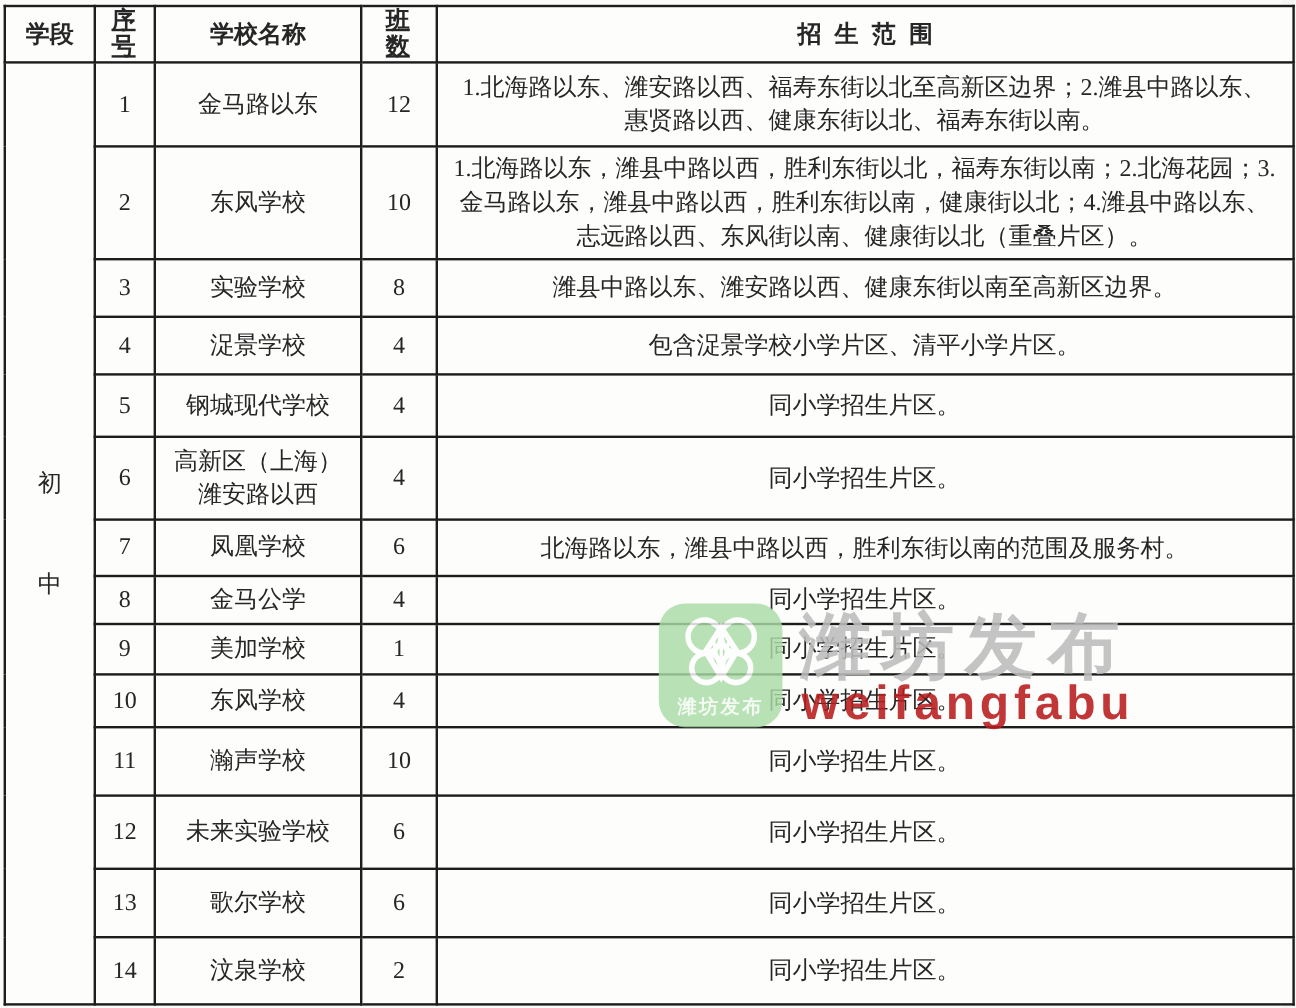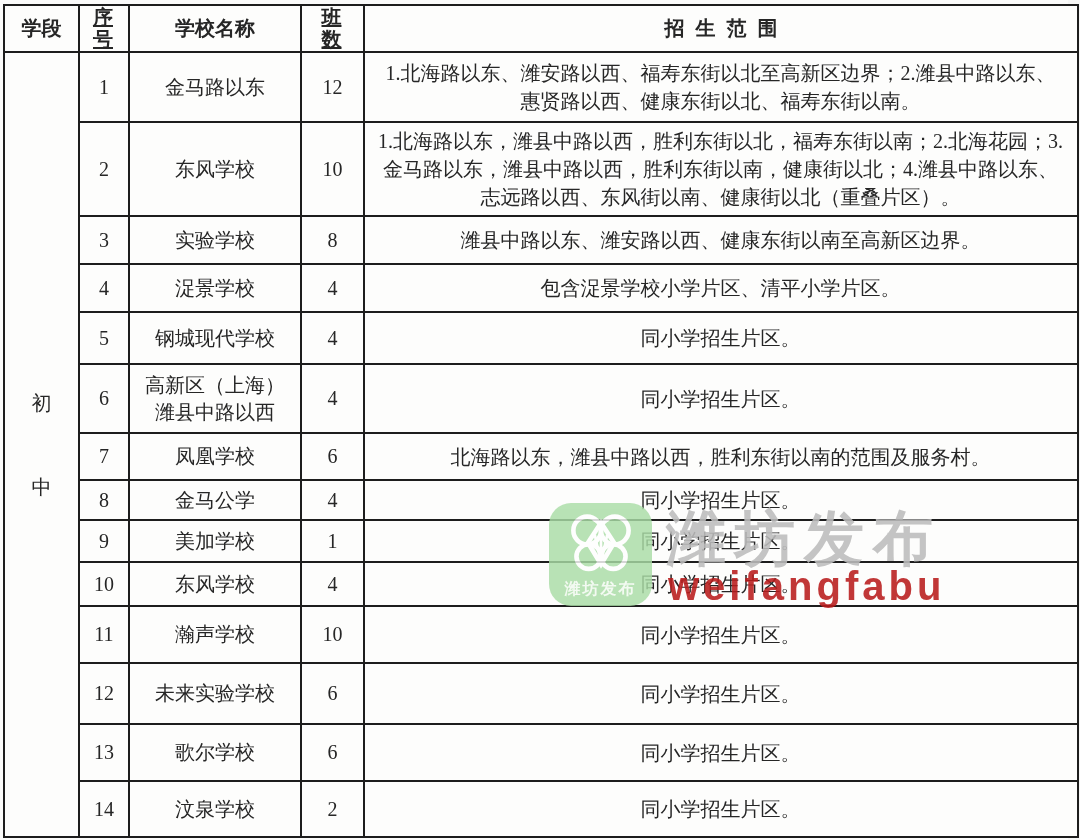--- a/index.html
+++ b/index.html
@@ -155,21 +155,21 @@
         <td class="c-scope">包含浞景学校小学片区、清平小学片区。</td>
       </tr>
       <tr>
         <td>5</td>
         <td class="c-school">钢城现代学校</td>
         <td>4</td>
         <td class="c-scope">同小学招生片区。</td>
       </tr>
       <tr>
         <td>6</td>
-        <td class="c-school">高新区（上海）潍县中路以西</td>
+        <td class="c-school">高新区（上海）潍安路以西</td>
         <td>4</td>
         <td class="c-scope">同小学招生片区。</td>
       </tr>
       <tr>
         <td>7</td>
         <td class="c-school">凤凰学校</td>
         <td>6</td>
         <td class="c-scope">北海路以东，潍县中路以西，胜利东街以南的范围及服务村。</td>
       </tr>
       <tr>

